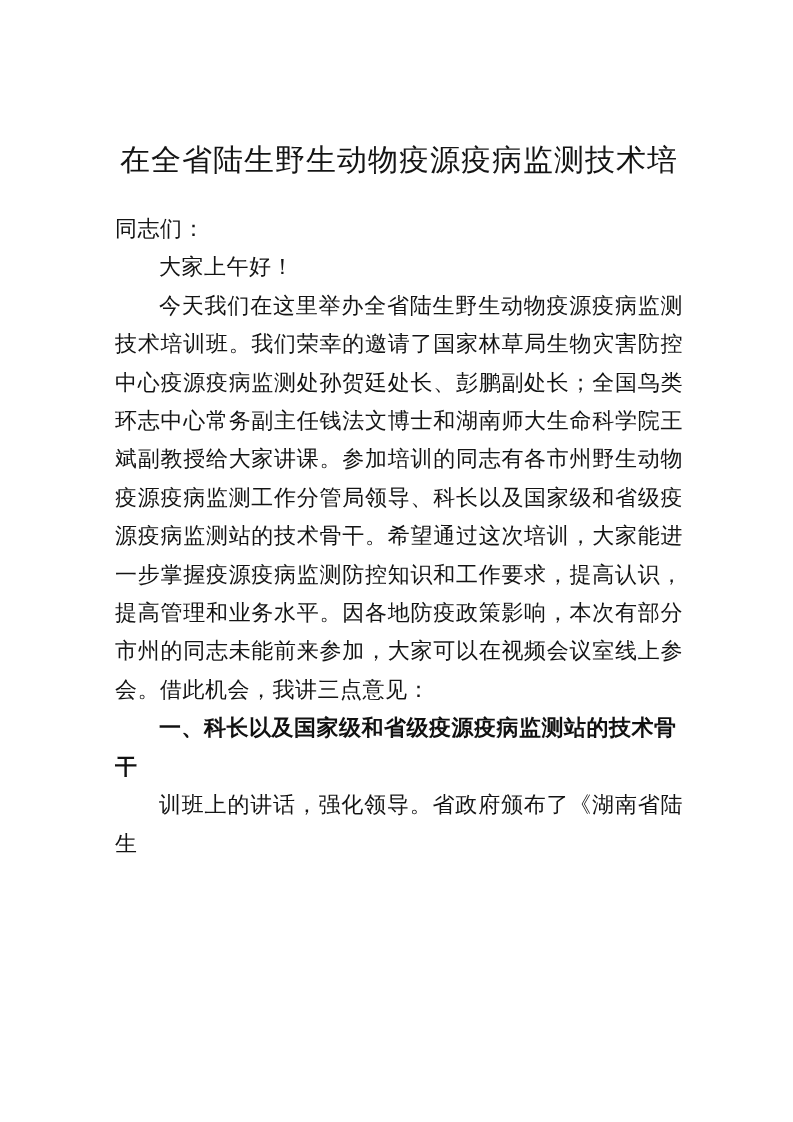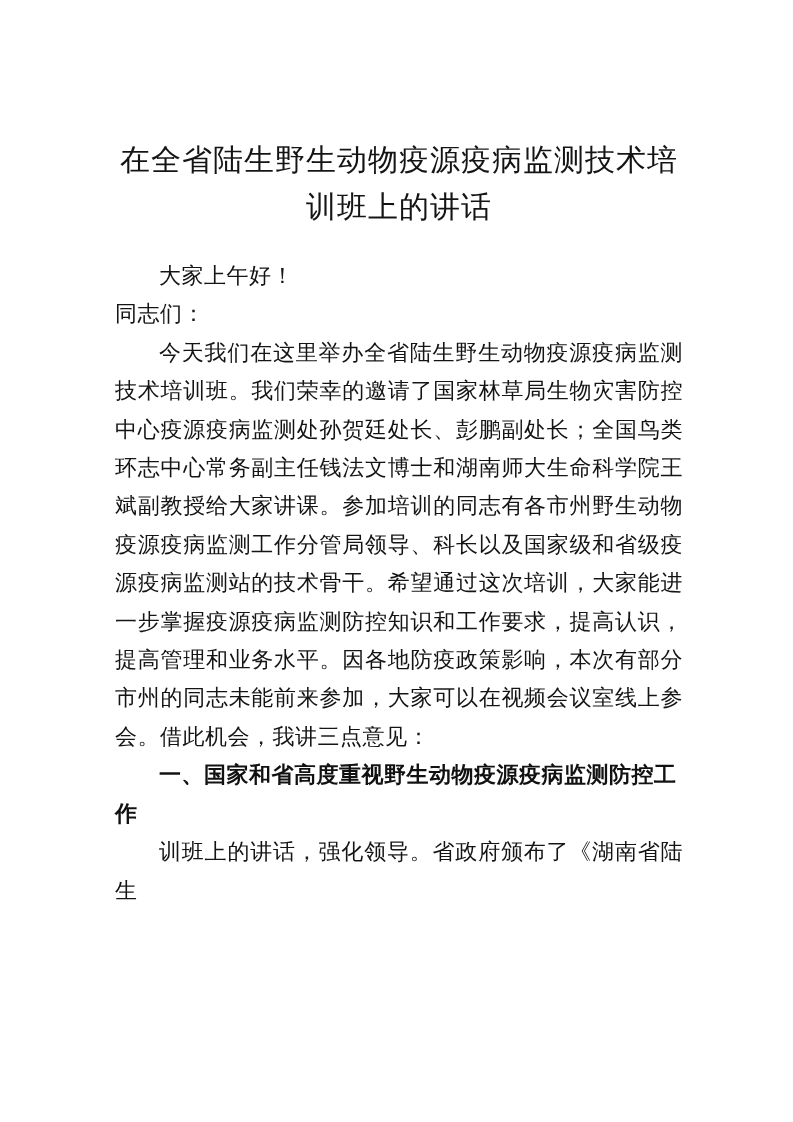--- a/index.html
+++ b/index.html
@@ -57,28 +57,27 @@
   }
 </style>
 </head>
 <body>
 
 <div class="page">
   <div class="content">
 
     <h1 class="doc-title">
       <span class="title-line">在全省陆生野生动物疫源疫病监测技术培</span>
-      <span class="title-line">训班上的讲话</span>
     </h1>
+
+    <p class="para salutation">同志们：</p>
 
     <p class="para">大家上午好！</p>
 
-    <p class="para salutation">同志们：</p>
-
     <p class="para">今天我们在这里举办全省陆生野生动物疫源疫病监测技术培训班。我们荣幸的邀请了国家林草局生物灾害防控中心疫源疫病监测处孙贺廷处长、彭鹏副处长；全国鸟类环志中心常务副主任钱法文博士和湖南师大生命科学院王斌副教授给大家讲课。参加培训的同志有各市州野生动物疫源疫病监测工作分管局领导、科长以及国家级和省级疫源疫病监测站的技术骨干。希望通过这次培训，大家能进一步掌握疫源疫病监测防控知识和工作要求，提高认识，提高管理和业务水平。因各地防疫政策影响，本次有部分市州的同志未能前来参加，大家可以在视频会议室线上参会。借此机会，我讲三点意见：</p>
 
-    <p class="para section-heading">一、国家和省高度重视野生动物疫源疫病监测防控工作</p>
+    <p class="para section-heading">一、科长以及国家级和省级疫源疫病监测站的技术骨干</p>
 
 
     <p class="para">训班上的讲话，强化领导。省政府颁布了《湖南省陆生</p>
 
   </div>
 </div>
 
 </body></html>

